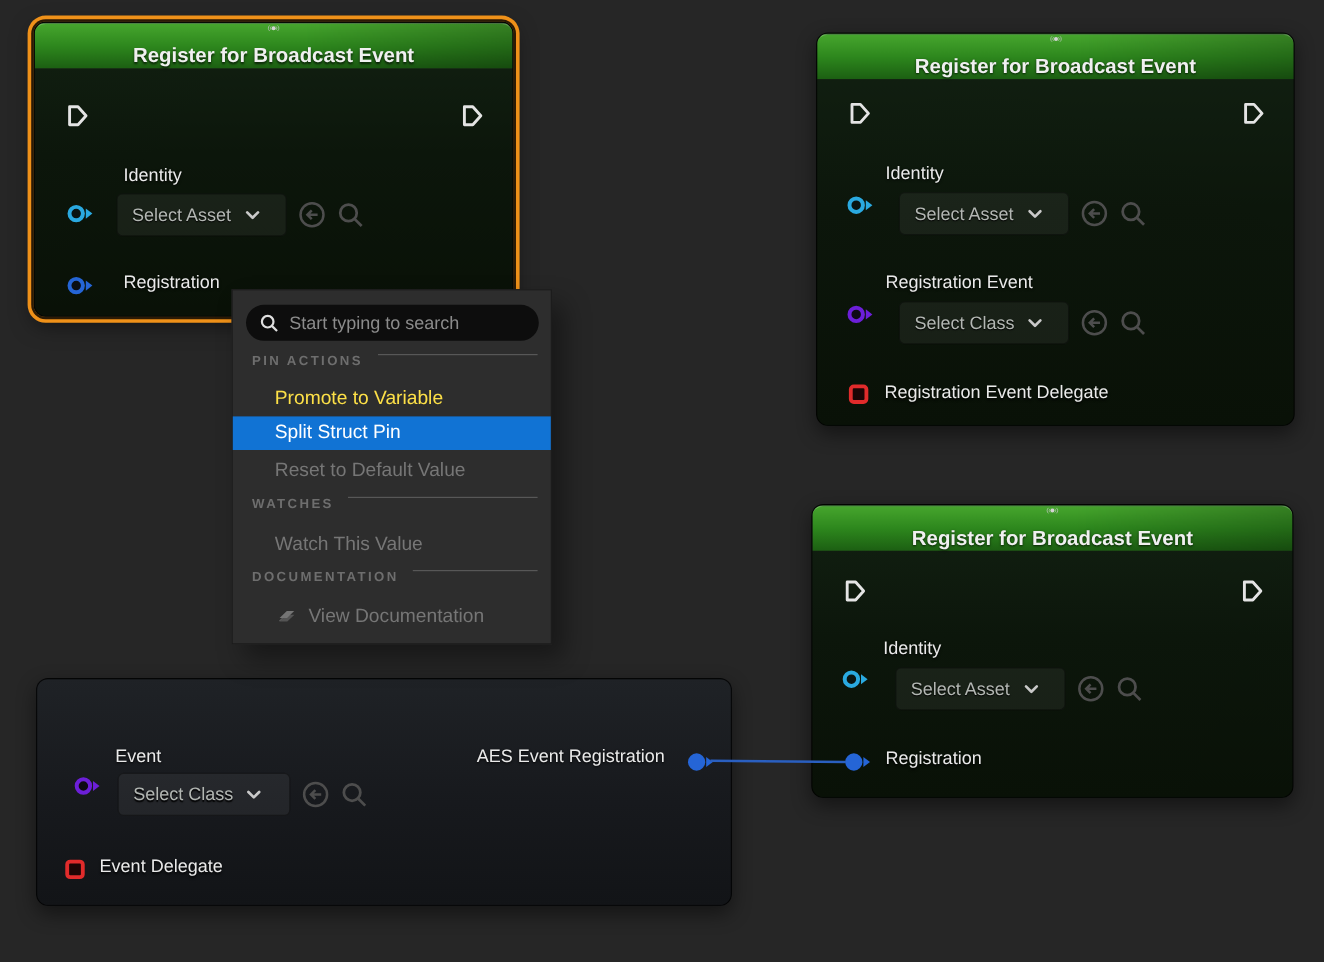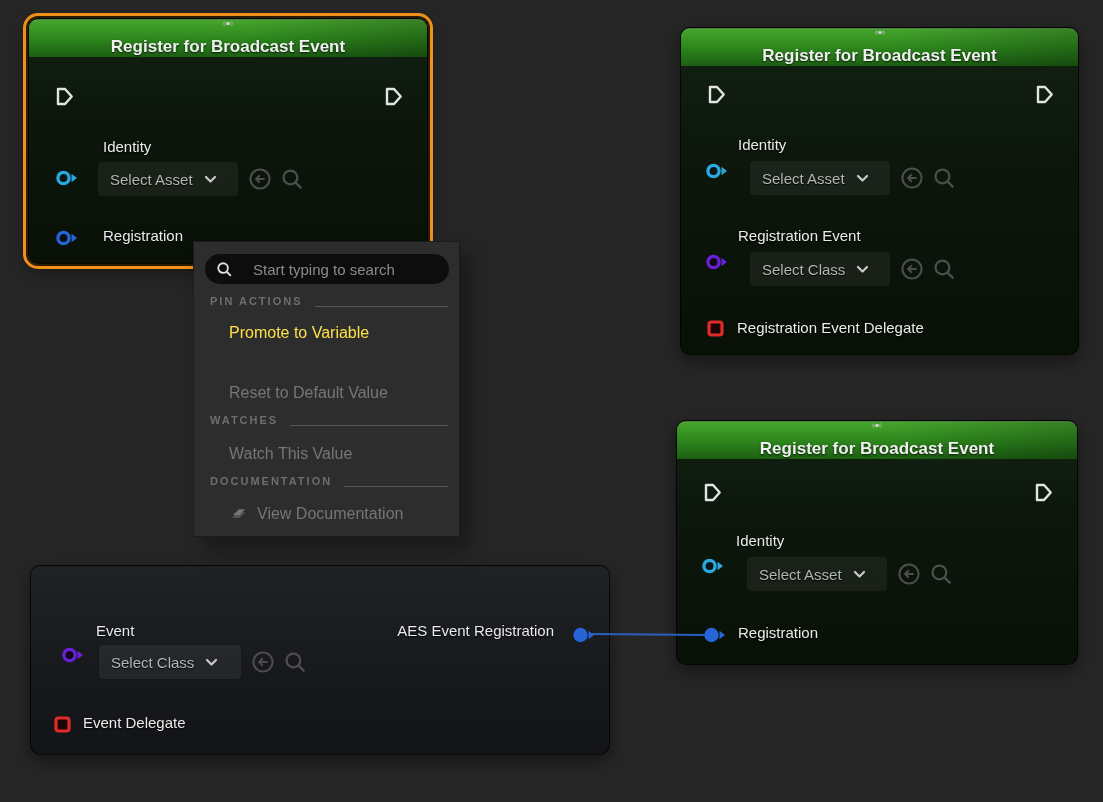--- a/index.html
+++ b/index.html
@@ -50,29 +50,29 @@
 
   
   .menu {
     position:absolute; left:193px; top:241px; width:267px; height:296px;
     background:#2d2d2d; z-index:30; border:1px solid #1c1c1c;
     box-shadow:10px 12px 20px rgba(0,0,0,.38);
   }
   .menu-search {
     position:absolute; left:11px; top:12px; width:244px; height:30px;
     background:#0d0d0d; border-radius:15px; display:flex; align-items:center;
-    gap:20px; padding:0 11px;
+    gap:8px; padding:0 11px;
   }
   .menu-search input {
     flex:1; background:transparent; border:none; outline:none;
     color:#dedede; font-size:15px; font-family:"Liberation Sans",sans-serif; min-width:0;
   }
   .menu-search input::placeholder { color:#8b8b8b; }
   .menu-section {
-    position:absolute; left:16px; right:11px; display:flex; align-items:flex-end; gap:12px;
+    position:absolute; left:16px; right:11px; display:flex; align-items:flex-start; gap:12px;
     color:#6e6e6e; font-size:11px; font-weight:bold; letter-spacing:2px; white-space:nowrap;
   }
   .menu-section .rule { flex:1; border-top:1px solid #575757; height:0; }
   .menu-item {
     position:absolute; left:0; right:0; height:27px; display:flex; align-items:center;
     gap:9px; padding-left:35px; font-size:16px; cursor:default; white-space:nowrap;
   }
   .menu-item.enabled  { color:#fde047; cursor:pointer; }
   .menu-item.disabled { color:#767676; }
   .menu-item.highlight { background:#1173d4; color:#ffffff; cursor:pointer; }
@@ -324,20 +324,23 @@
       <input type="text" placeholder="Start typing to search" style="">
     </div>
 
     <div class="menu-section" style="top:53px;">
       <span>PIN ACTIONS</span>
       <span class="rule"></span>
     </div>
     <div class="menu-item enabled" style="top:77px;">
       <span>Promote to Variable</span>
     </div>
+    <div class="menu-item highlight" style="top:105px; height:28px;">
+      <span>Split Struct Pin</span>
+    </div>
     <div class="menu-item disabled" style="top:137px;">
       <span>Reset to Default Value</span>
     </div>
 
     <div class="menu-section" style="top:172px;">
       <span>WATCHES</span>
       <span class="rule"></span>
     </div>
     <div class="menu-item disabled" style="top:198px;">
       <span>Watch This Value</span>

